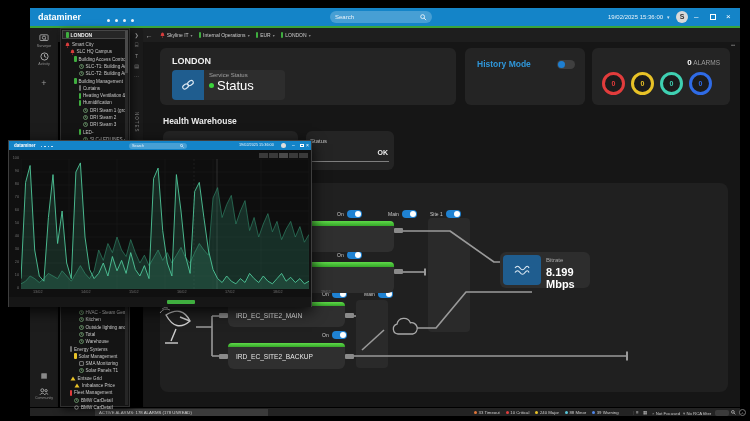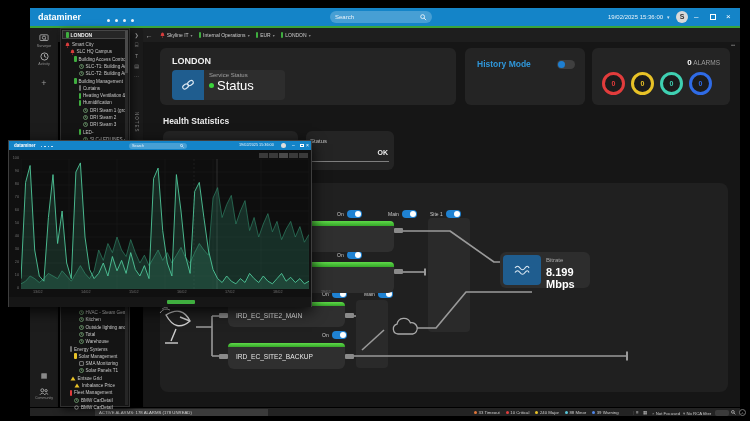--- a/index.html
+++ b/index.html
@@ -184,21 +184,21 @@
     <div class="abs" style="right:10px;top:10px;font-size:6.5px;color:#9a9a9a;"><b style="color:#fff;font-size:8px;">0</b> <span>ALARMS</span></div>
     <div class="alarmrow abs" id="alarmrow" style="left:10px;top:24px;">
         <div class="acir" style="border-color: rgb(226, 60, 60); color: rgb(226, 60, 60);">0</div>
         <div class="acir" style="border-color: rgb(232, 194, 39); color: rgb(232, 194, 39);">0</div>
         <div class="acir" style="border-color: rgb(63, 208, 178); color: rgb(63, 208, 178);">0</div>
         <div class="acir" style="border-color: rgb(47, 107, 230); color: rgb(47, 107, 230);">0</div>
       </div>
   </div>
   <span class="abs" style="left:731px;top:42px;color:#777;font-size:6px;">••</span>
 
-  <span class="h2 abs" style="left:163px;top:116px;">Health Statistics</span>
+  <span class="h2 abs" style="left:163px;top:116px;">Health Warehouse</span>
   <div class="abs card" style="left:163px;top:131px;width:135px;height:41px;"></div>
   <div class="abs card" style="left:306px;top:131px;width:88px;height:39px;">
     <span class="abs" style="left:4px;top:7px;font-size:6px;color:#c2c2c2;">Status</span>
     <span class="abs" style="right:6px;top:18px;font-size:7px;font-weight:bold;color:#eee;">OK</span>
     <div class="abs" style="left:5px;top:30px;width:78px;height:1px;background:#7e7e7e;"></div>
   </div>
 
   <div class="abs card" style="left:160px;top:183px;width:568px;height:209px;border-radius:8px;background:#202020;"></div>
 
   <div class="abs panelcol" style="left:428px;top:218px;width:42px;height:114px;"></div>

